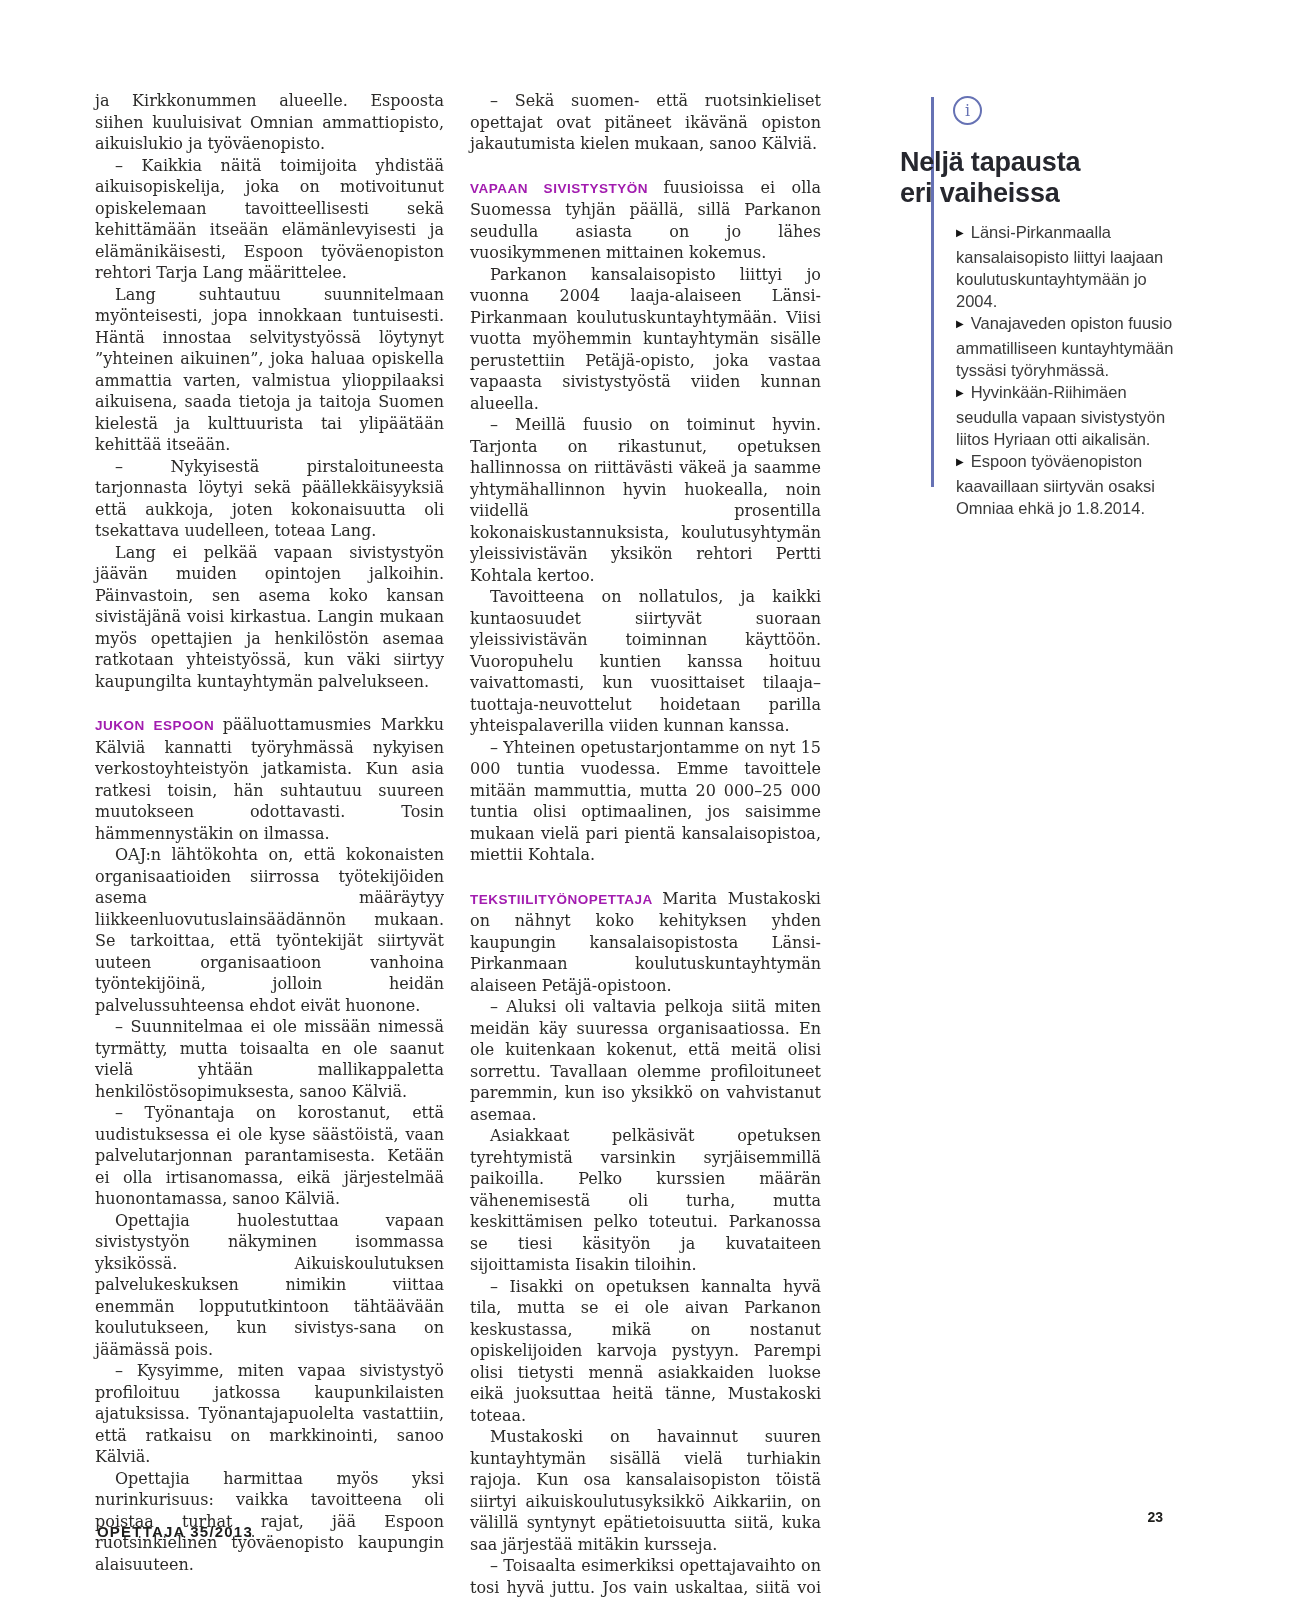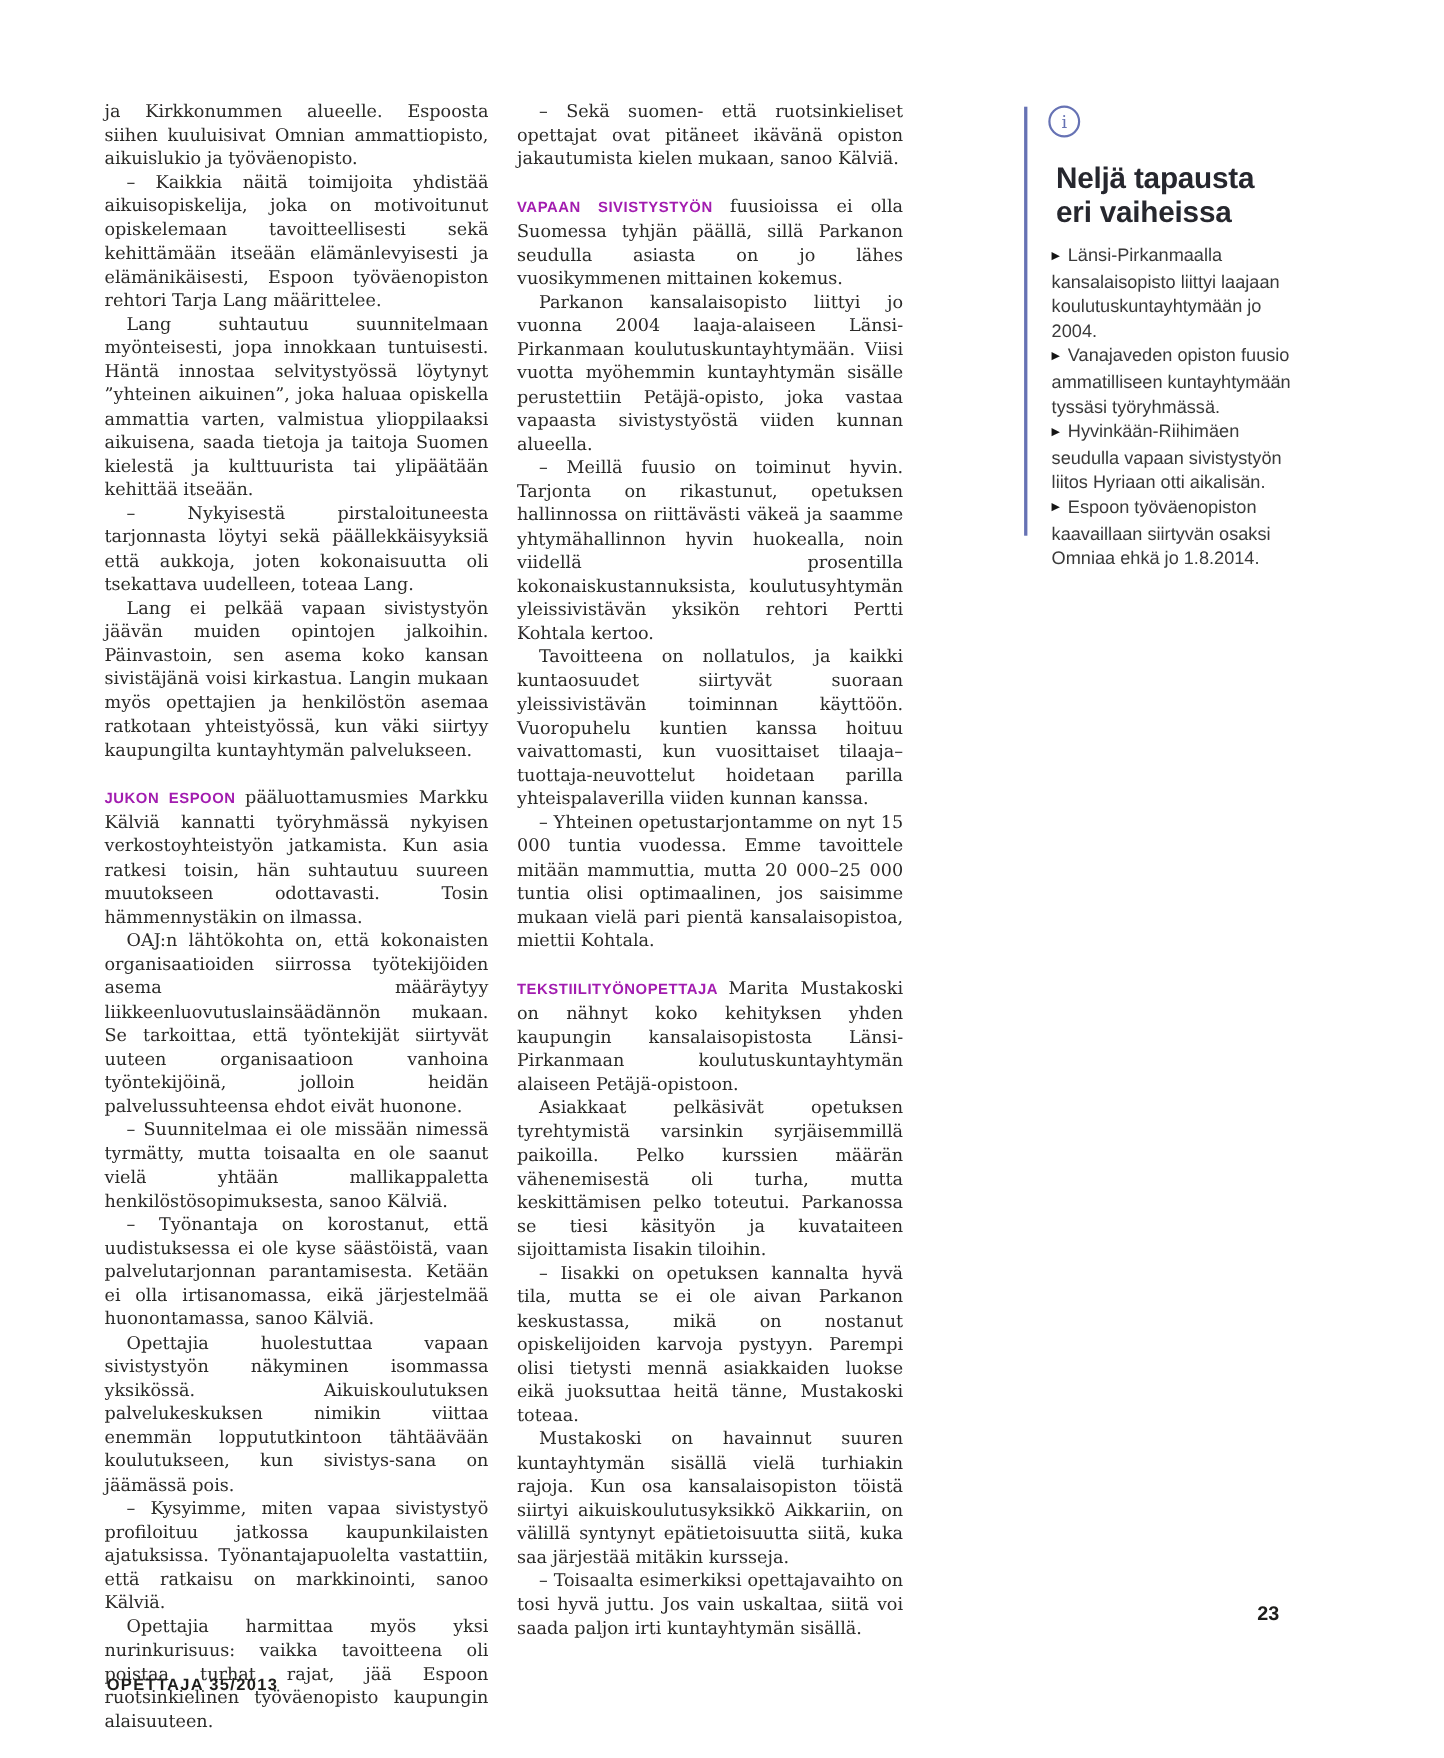--- a/index.html
+++ b/index.html
@@ -21,40 +21,40 @@
   }
 
   .sidebar-rule { position:absolute; left:931px; top:97px; width:3px; height:390px; background:#6672b4; }
   .info-icon {
     position:absolute; left:953px; top:96px; width:25px; height:25px;
     border:2px solid #6672b4; border-radius:50%; color:#6672b4;
     font-family:"DejaVu Serif", serif; font-size:16px; line-height:25px;
     text-align:center; font-style:normal;
   }
   .sidebar-title {
-    position:absolute; left:960px; top:147px; margin:0;
+    position:absolute; left:900px; top:147px; margin:0;
     font-family:"Liberation Sans", sans-serif; font-weight:700;
     font-size:27px; line-height:31px; color:#26272e; letter-spacing:-0.2px;
   }
   .sidebar-list {
     position:absolute; left:956px; top:221px; width:230px; margin:0; padding:0;
     list-style:none; font-family:"Liberation Sans", sans-serif;
     font-size:16.5px; line-height:22px; color:#3a3a3a;
   }
   .sidebar-list .blt { font-size:10px; color:#141414; margin-right:7px; position:relative; top:-2px; }
 
   .footer-left {
     position:absolute; left:97px; top:1523px;
     font-family:"Liberation Sans", sans-serif; font-weight:700;
     font-size:15px; letter-spacing:1.2px; color:#1d1d1b;
   }
   .footer-right {
-    position:absolute; right:88px; top:1457px;
+    position:absolute; right:88px; top:1509px;
     font-family:"Liberation Sans", sans-serif; font-weight:700;
-    font-size:18px; color:#1d1d1b;
+    font-size:14px; color:#1d1d1b;
   }
 </style>
 </head>
 <body>
 
 <div class="page">
 
   <div class="col col-1">
       <p><span class="n">ja Kirkkonummen alueelle. Espoosta siihen kuuluisivat Omnian ammattiopisto, aikuislukio ja työväenopisto.</span></p>
       <p class="ind"><span class="n">– Kaikkia näitä toimijoita yhdistää aikuisopiskelija, joka on motivoitunut opiskelemaan tavoitteellisesti sekä kehittämään itseään elämänlevyisesti ja elämänikäisesti, Espoon työväenopiston rehtori </span><span class="b">Tarja Lang</span><span class="n"> määrittelee.</span></p>
@@ -70,20 +70,21 @@
       <p class="ind"><span class="n">Opettajia harmittaa myös yksi nurinkurisuus: vaikka tavoitteena oli poistaa turhat rajat, jää Espoon ruotsinkielinen työväenopisto kaupungin alaisuuteen.</span></p>
     </div>
   <div class="col col-2">
       <p class="ind"><span class="n">– Sekä suomen- että ruotsinkieliset opettajat ovat pitäneet ikävänä opiston jakautumista kielen mukaan, sanoo Kälviä.</span></p>
       <p class="gap"><span class="sc">VAPAAN SIVISTYSTYÖN </span><span class="n">fuusioissa ei olla Suomessa tyhjän päällä, sillä Parkanon seudulla asiasta on jo lähes vuosikymmenen mittainen kokemus.</span></p>
       <p class="ind"><span class="n">Parkanon kansalaisopisto liittyi jo vuonna 2004 laaja-alaiseen Länsi-Pirkanmaan koulutuskuntayhtymään. Viisi vuotta myöhemmin kuntayhtymän sisälle perustettiin Petäjä-opisto, joka vastaa vapaasta sivistystyöstä viiden kunnan alueella.</span></p>
       <p class="ind"><span class="n">– Meillä fuusio on toiminut hyvin. Tarjonta on rikastunut, opetuksen hallinnossa on riittävästi väkeä ja saamme yhtymähallinnon hyvin huokealla, noin viidellä prosentilla kokonaiskustannuksista, koulutusyhtymän yleissivistävän yksikön rehtori </span><span class="b">Pertti Kohtala</span><span class="n"> kertoo</span><span class="b">.</span></p>
       <p class="ind"><span class="n">Tavoitteena on nollatulos, ja kaikki kuntaosuudet siirtyvät suoraan yleissivistävän toiminnan käyttöön. Vuoropuhelu kuntien kanssa hoituu vaivattomasti, kun vuosittaiset tilaaja–tuottaja-neuvottelut hoidetaan parilla yhteispalaverilla viiden kunnan kanssa.</span></p>
       <p class="ind"><span class="n">– Yhteinen opetustarjontamme on nyt 15 000 tuntia vuodessa. Emme tavoittele mitään mammuttia, mutta 20 000–25 000 tuntia olisi optimaalinen, jos saisimme mukaan vielä pari pientä kansalaisopistoa, miettii Kohtala.</span></p>
       <p class="gap"><span class="sc">TEKSTIILITYÖNOPETTAJA </span><span class="b">Marita Mustakoski</span><span class="n"> on nähnyt koko kehityksen yhden kaupungin kansalaisopistosta Länsi-Pirkanmaan koulutuskuntayhtymän alaiseen Petäjä-opistoon.</span></p>
+      <p class="ind"><span class="n">– Aluksi oli valtavia pelkoja siitä miten meidän käy suuressa organisaatiossa. En ole kuitenkaan kokenut, että meitä olisi sorrettu. Tavallaan olemme profiloituneet paremmin, kun iso yksikkö on vahvistanut asemaa.</span></p>
       <p class="ind"><span class="n">Asiakkaat pelkäsivät opetuksen tyrehtymistä varsinkin syrjäisemmillä paikoilla. Pelko kurssien määrän vähenemisestä oli turha, mutta keskittämisen pelko toteutui. Parkanossa se tiesi käsityön ja kuvataiteen sijoittamista Iisakin tiloihin.</span></p>
       <p class="ind"><span class="n">– Iisakki on opetuksen kannalta hyvä tila, mutta se ei ole aivan Parkanon keskustassa, mikä on nostanut opiskelijoiden karvoja pystyyn. Parempi olisi tietysti mennä asiakkaiden luokse eikä juoksuttaa heitä tänne, Mustakoski toteaa.</span></p>
       <p class="ind"><span class="n">Mustakoski on havainnut suuren kuntayhtymän sisällä vielä turhiakin rajoja. Kun osa kansalaisopiston töistä siirtyi aikuiskoulutusyksikkö Aikkariin, on välillä syntynyt epätietoisuutta siitä, kuka saa järjestää mitäkin kursseja.</span></p>
       <p class="ind"><span class="n">– Toisaalta esimerkiksi opettajavaihto on tosi hyvä juttu. Jos vain uskaltaa, siitä voi saada paljon irti kuntayhtymän sisällä. </span></p>
     </div>
 
   <div class="sidebar-rule"></div>
   <div class="info-icon">
     <span>i</span>
   </div>

